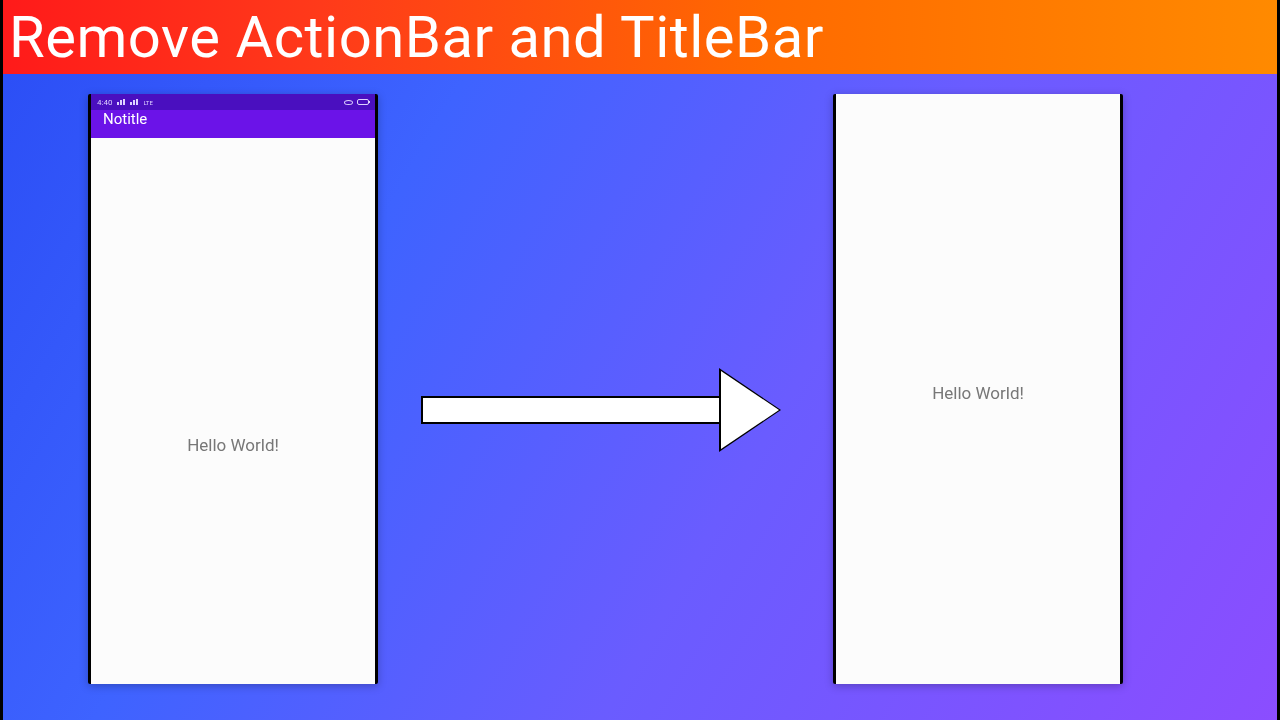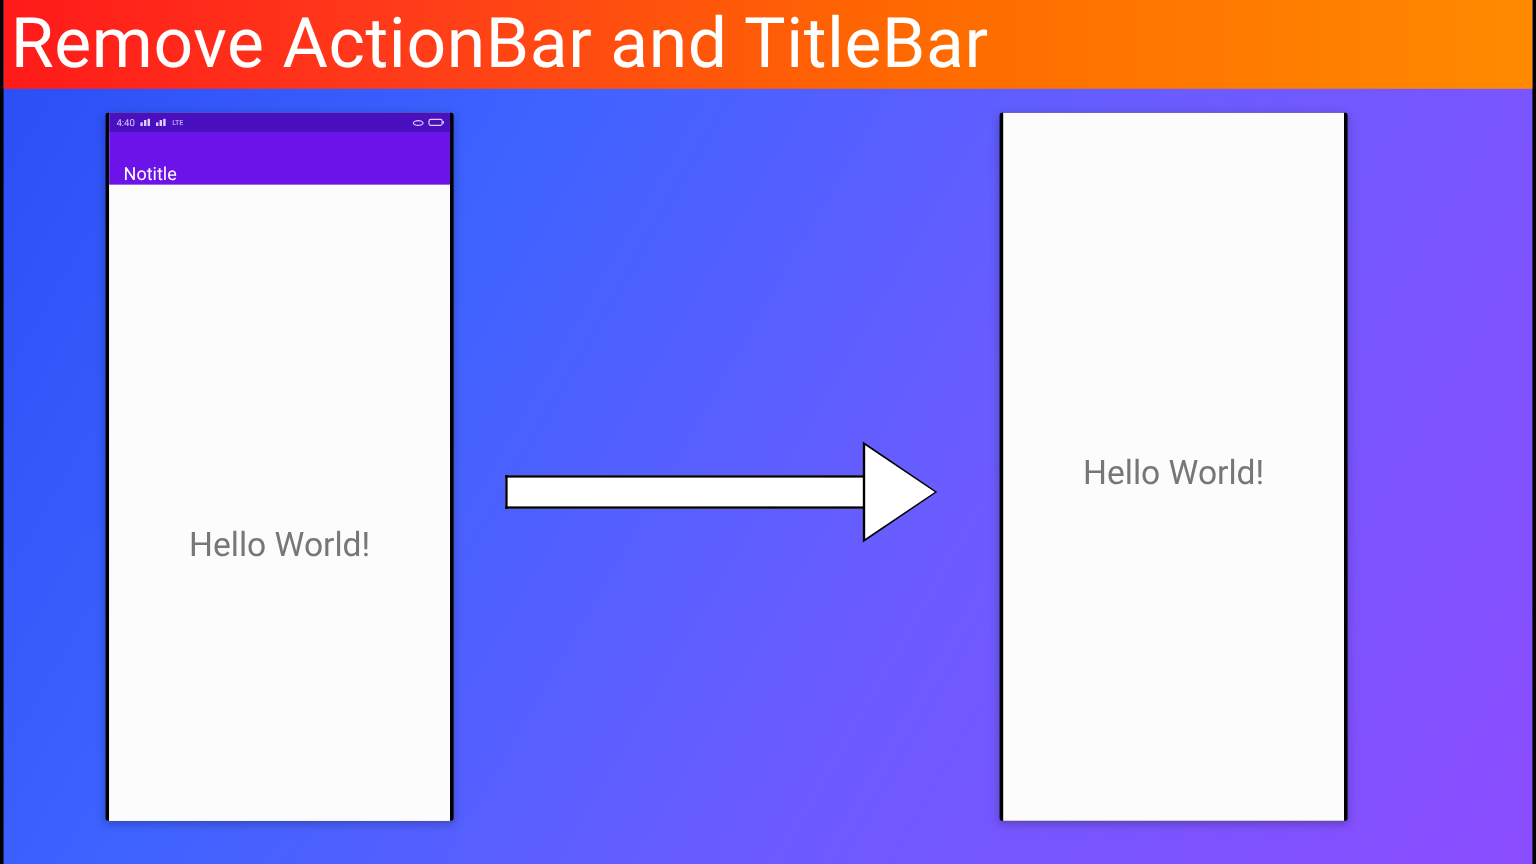--- a/index.html
+++ b/index.html
@@ -97,39 +97,39 @@
   }
   .batt-icon {
     width: 12px; height: 6px; border: 1px solid #ddd1ff; border-radius: 2px; position: relative;
   }
   .batt-icon::after {
     content:""; position:absolute; right:-2px; top:1px; width:1px; height:2px; background:#ddd1ff;
   }
 
   
   .actionbar {
-    height: 44px;
+    height: 28px;
     background: #6b13e8;
     color: #fff;
     display: flex;
-    align-items: flex-end;
+    align-items: flex-start;
     padding-left: 12px;
     font-size: 15px;
   }
 
   .app-body {
     flex: 1;
     display: flex;
     align-items: center;
     justify-content: center;
     background: #fcfcfc;
   }
   .hello {
     color: #777;
-    font-size: 28px;
+    font-size: 17px;
     font-weight: 400;
     margin-top: 48px;
   }
   .phone-left .hello { transform: translateY(10px); }
   .phone-right .hello { transform: translateY(-20px); }
 
   
   .arrow-wrap {
     position: absolute;
     left: 418px;

